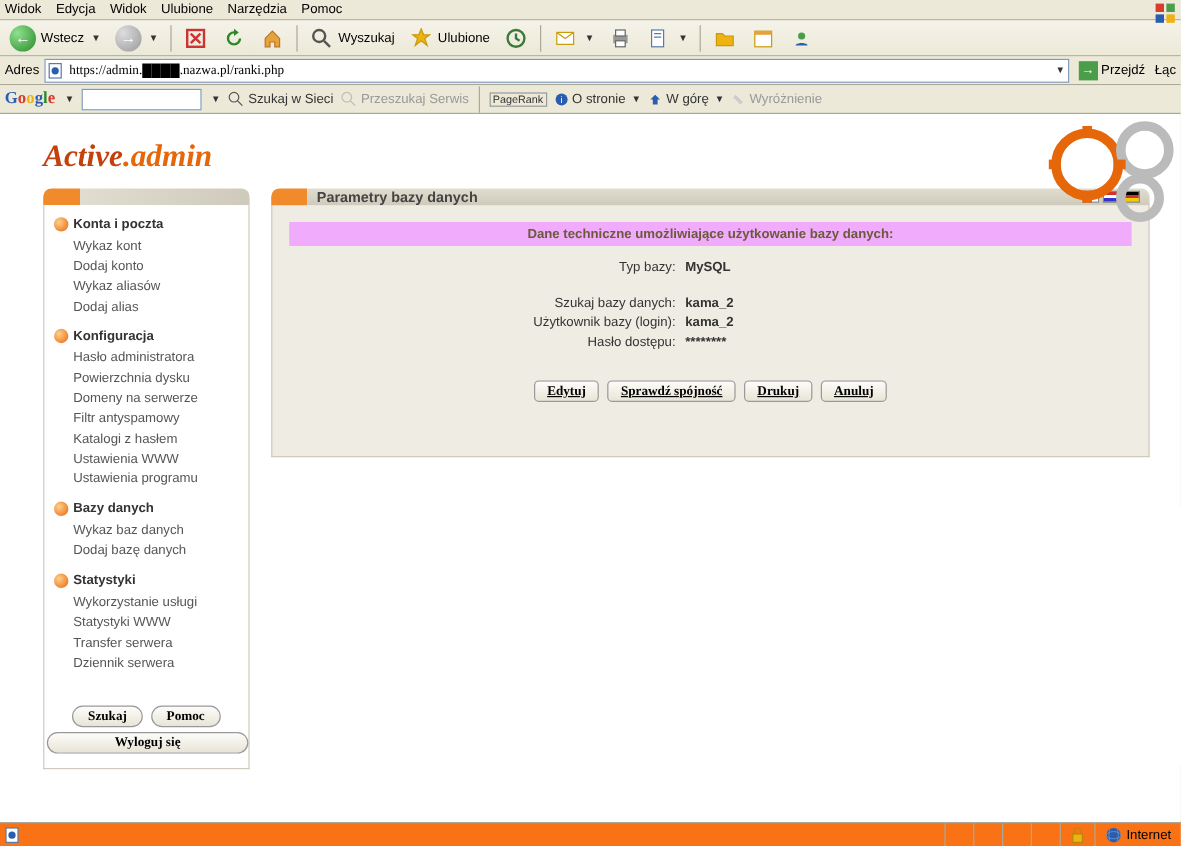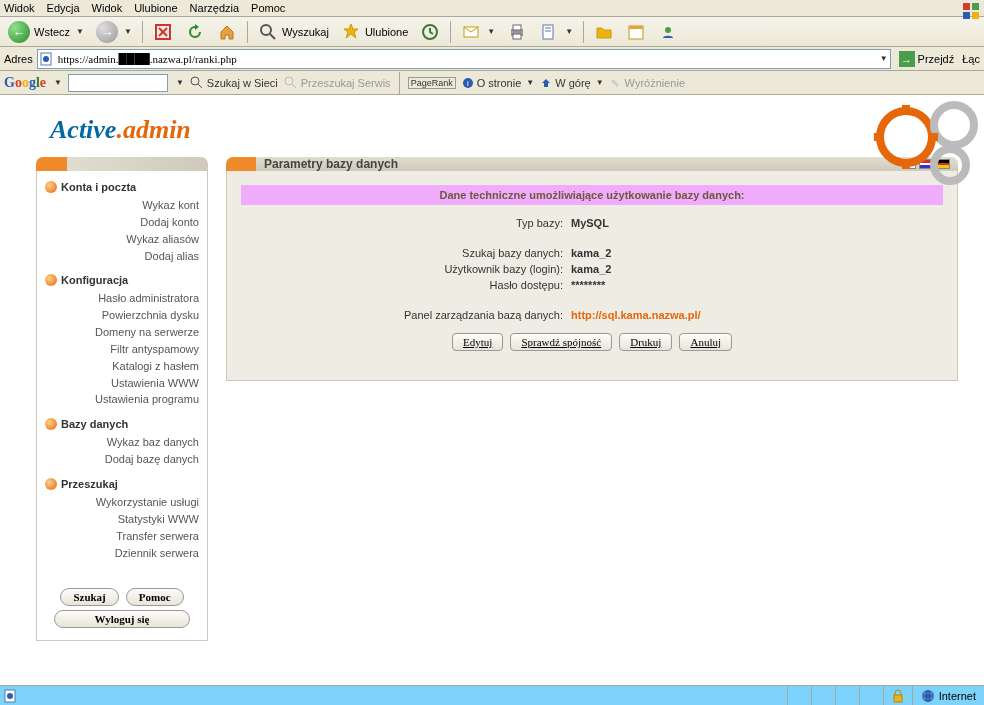--- a/index.html
+++ b/index.html
@@ -31,52 +31,52 @@
 .g-input { width: 100px; border: 1px solid #7f9db9; height: 18px; }
 .g-btn { display: inline-flex; align-items: center; gap: 3px; color: #333; cursor: default; font-size: 11px; }
 .g-btn.dis { color: #999; }
 
 
 .viewport { background: #fff; height: 605px; overflow: auto; position: relative; }
 .gears { position: absolute; right: 0; top: 0; }
 
 .logo-area { padding: 20px 0 12px 36px; }
 .logo-text { font-family: Georgia, 'Trebuchet MS', serif; font-size: 26px; font-weight: bold; font-style: italic; }
-.logo-black { color: #0369a1; margin-left: 14px; } .logo-orange { color: #e6660a; text-align: right; }
+.logo-black { color: #c2410c; } .logo-orange { color: #e6660a; text-align: right; }
 
 .layout { display: flex; gap: 18px; padding: 0 10px 0 36px; }
 
 .sidebar { width: 172px; }
 .side-tab { height: 14px; background: linear-gradient(90deg, #f08a2a 0%, #f08a2a 18%, #e0ddd0 18%, #cfcabb 100%); border-radius: 7px 7px 0 0; }
 .side-body { background: #fff; border: 1px solid #cfcabb; border-top: none; padding: 10px 8px 10px 8px; min-height: 470px; position: relative; }
 .side-sec { margin-bottom: 10px; }
 .side-head { font-weight: bold; color: #333; display: flex; align-items: center; gap: 4px; margin-bottom: 4px; }
 .bullet-o { width: 12px; height: 12px; border-radius: 50%; background: radial-gradient(circle at 35% 35%, #ffcf8a, #e6660a); display: inline-block; }
-.side-links a { display: block; color: #555; text-decoration: none; padding: 1px 0 1px 16px; line-height: 1.35; cursor: pointer; text-align: right; }
+.side-links a { display: block; color: #555; text-decoration: none; padding: 1px 0 1px 16px; line-height: 1.35; cursor: pointer; }
 .side-btns { position: absolute; bottom: 10px; left: 0; right: 0; text-align: center; }
 .panel-btn { background: linear-gradient(#fdfcf9,#e8e4d6); border: 1px solid #999; border-radius: 10px; padding: 2px 12px; font-family: Tahoma; font-size: 11px; font-weight: bold; cursor: pointer; margin: 2px; }
-.panel-btn.wide { width: 136px; font-family: Liberation Serif, serif; }
+.panel-btn.wide { width: 168px; font-family: Liberation Serif, serif; }
 
 .main { flex: 1; margin-right: 16px; }
 .main-tab { height: 14px; display: flex; justify-content: center; }
 .main-tab-orange { width: 30px; background: #f08a2a; border-radius: 7px 0 0 0; }
 .main-tab-title { flex: 1; background: linear-gradient(#e0ddd0,#cfcabb); border-radius: 0 7px 0 0; padding: 0 8px; font-weight: bold; font-size: 12px; color: #444; line-height: 14px; display: flex; align-items: center; justify-content: space-between; }
 .flags { display: flex; gap: 3px; }
 .flag { width: 14px; height: 10px; border: 1px solid #888; cursor: pointer; }
 .main-body { background: #eeece3; border: 1px solid #cfcabb; border-top: none; padding: 14px; min-height: 210px; }
 .info-head { background: #f0abfc; color: #6a5a3a; text-align: center; font-weight: bold; padding: 4px; margin-bottom: 12px; }
 .param-row { display: flex; margin: 4px 0; }
 .param-lab { width: 330px; text-align: right; padding-right: 8px; color: #333; }
 .param-val { font-weight: bold; color: #333; }
 .param-val.link { color: #e6660a; cursor: pointer; }
 .btn-row { text-align: center; margin-top: 12px; }
-.act-btn { background: linear-gradient(#fdfcf9,#e8e4d6); border: 1px solid #999; border-radius: 4px; padding: 2px 10px; font-family: Tahoma; font-size: 11px; font-weight: normal; cursor: pointer; margin: 0 2px; text-decoration: underline; }
-
-
-.statusbar { position: absolute; bottom: 0; left: 0; right: 0; height: 20px; background: #7dd3fc; border-top: 1px solid #aca899; display: flex; align-items: flex-end; font-size: 11px; }
+.act-btn { background: linear-gradient(#fdfcf9,#e8e4d6); border: 1px solid #999; border-radius: 4px; padding: 2px 10px; font-family: Tahoma; font-size: 11px; font-weight: bold; cursor: pointer; margin: 0 2px; text-decoration: underline; }
+
+
+.statusbar { position: absolute; bottom: 0; left: 0; right: 0; height: 20px; background: #f97316; border-top: 1px solid #aca899; display: flex; align-items: flex-end; font-size: 11px; }
 .sb-main { flex: 1; padding-left: 4px; display: flex; align-items: center; gap: 4px; border-right: 1px solid #aca899; height: 100%; }
 .sb-cell { width: 24px; border-right: 1px solid #aca899; height: 100%; }
 .sb-zone { display: flex; align-items: center; gap: 4px; padding: 0 8px; height: 100%; }
 
 
 svg { display: block; }
 </style>
 </head>
 <body>
 
@@ -330,21 +330,21 @@
               <span>Bazy danych</span>
             </div>
           <div class="side-links">
             <a>Wykaz baz danych</a>
             <a>Dodaj bazę danych</a>
           </div>
         </div>
         <div class="side-sec">
           <div class="side-head">
               <span class="bullet-o"></span>
-              <span>Przeszukaj</span>
+              <span>Statystyki</span>
             </div>
           <div class="side-links">
             <a>Wykorzystanie usługi</a>
             <a>Statystyki WWW</a>
             <a>Transfer serwera</a>
             <a>Dziennik serwera</a>
           </div>
         </div>
         <div class="side-btns">
           <button class="panel-btn">Szukaj</button>
@@ -379,24 +379,20 @@
           </div>
         <div class="param-row">
             <div class="param-lab">Użytkownik bazy (login):</div>
             <div class="param-val">kama_2</div>
           </div>
         <div class="param-row">
             <div class="param-lab">Hasło dostępu:</div>
             <div class="param-val">********</div>
           </div>
         <div style="height:10px"></div>
-        <div class="param-row">
-            <div class="param-lab">Panel zarządzania bazą danych:</div>
-            <div class="param-val link">http://sql.kama.nazwa.pl/</div>
-          </div>
         <div class="btn-row">
           <button class="act-btn">Edytuj</button>
           <button class="act-btn">Sprawdź spójność</button>
           <button class="act-btn">Drukuj</button>
           <button class="act-btn">Anuluj</button>
         </div>
       </div>
     </div>
   </div>
 </div>

